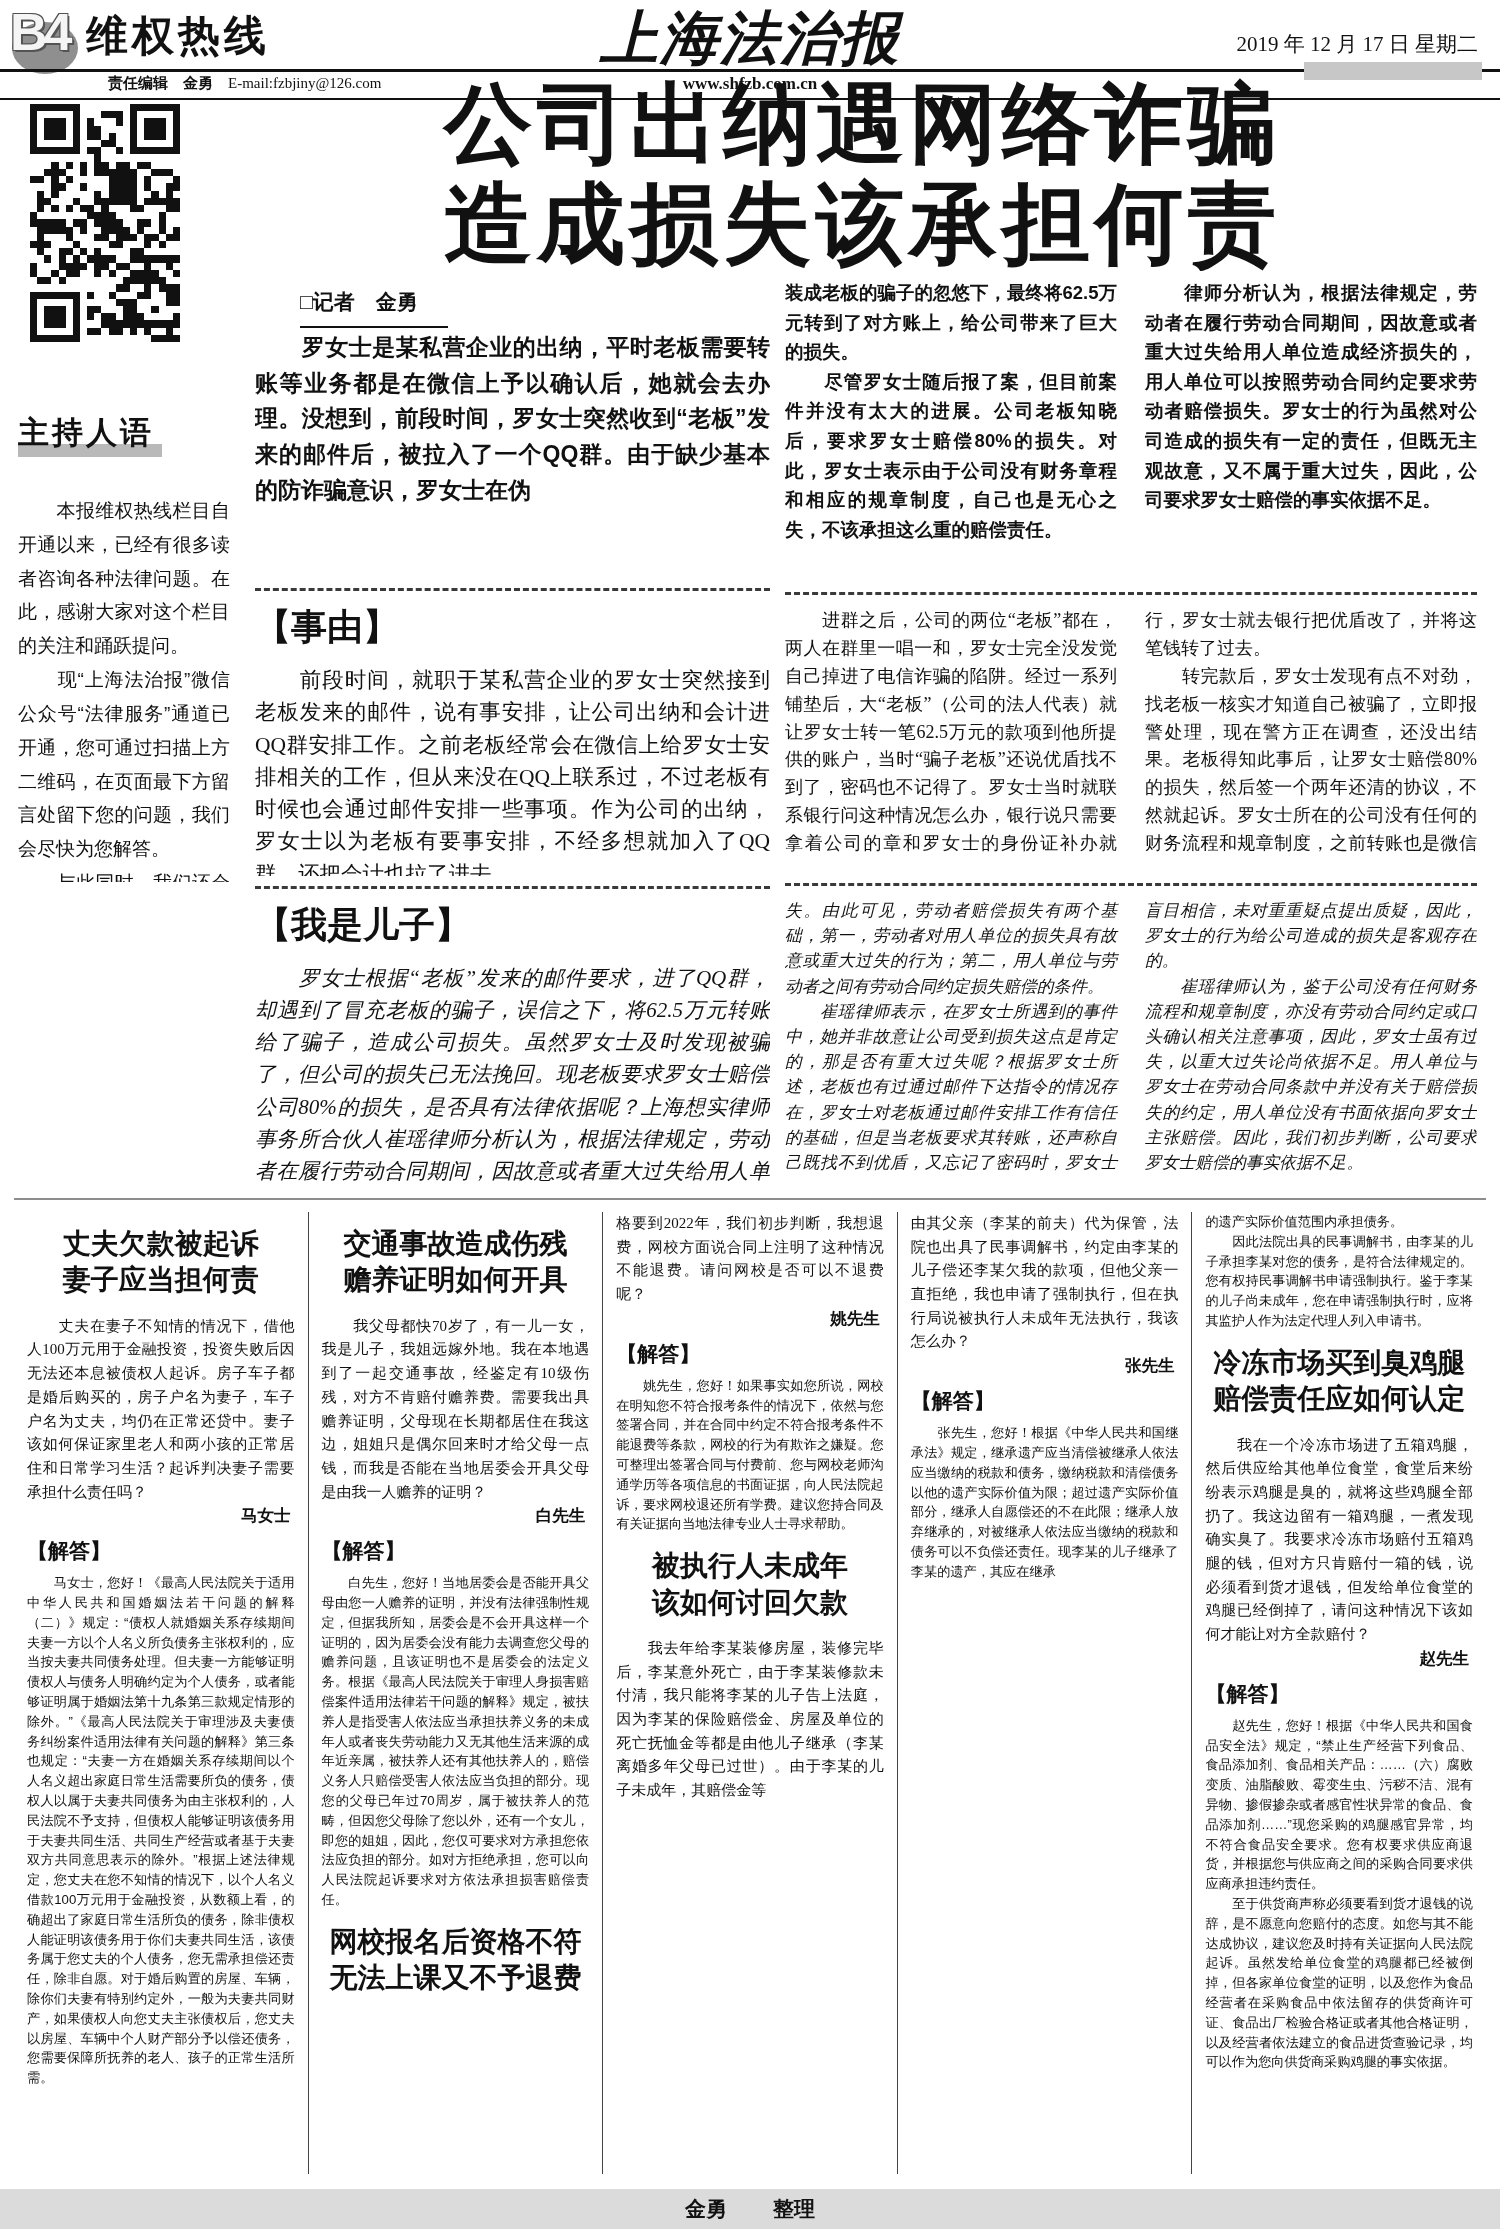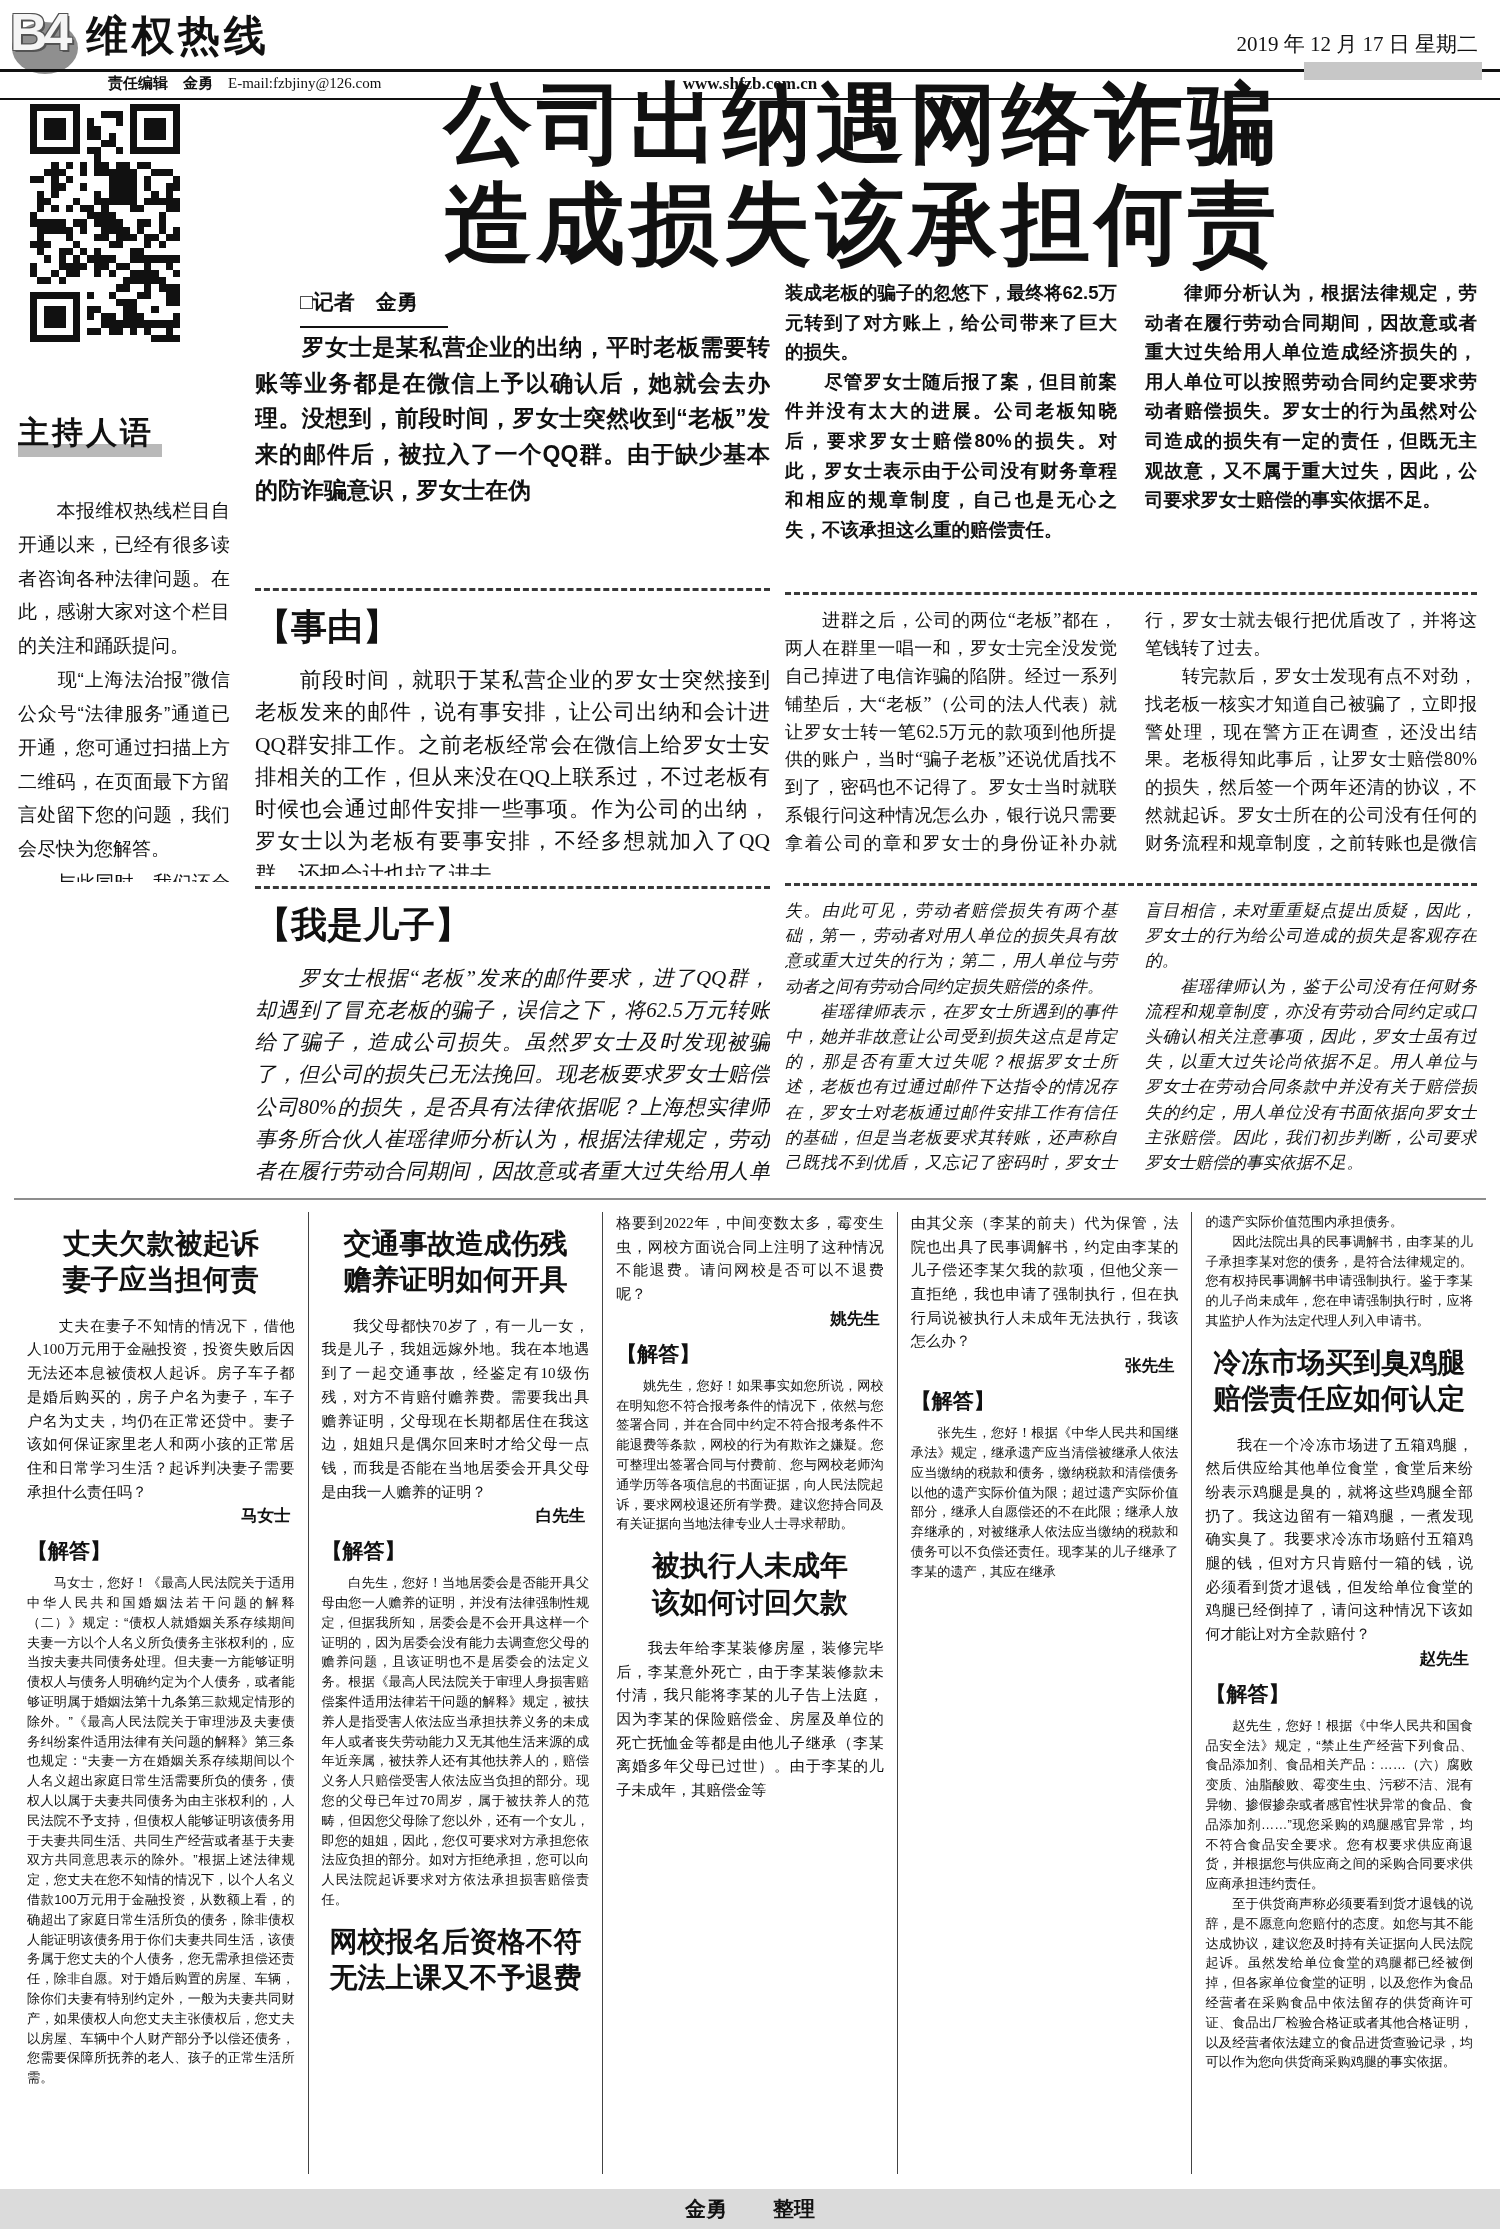--- a/index.html
+++ b/index.html
@@ -64,20 +64,21 @@
 <body>
 
 <div id="page">
 
   <div id="header">
     <div class="badge-wrap">
       <div class="badge-ellipse"></div>
       <div class="badge-text">B4</div>
     </div>
     <div class="section-title">维权热线</div>
+    <div class="masthead">上海法治报</div>
     <div class="date">2019 年 12 月 17 日  星期二</div>
     <div class="rule-top"></div>
     <div class="editor-line"><span>责任编辑　金勇　</span><span class="email">E-mail:fzbjiny@126.com</span></div>
     <div class="website">www.shfzb.com.cn</div>
     <div class="header-highlight-bar"></div>
     <div class="rule-bottom"></div>
   </div>
 
   <div id="qr">
     <svg viewBox="0 0 21 33" width="150" height="238" preserveAspectRatio="none" fill="#111" shape-rendering="crispEdges">
@@ -391,21 +392,21 @@
 赡养证明如何开具</div>
       <div class="qa-q">　　我父母都快70岁了，有一儿一女，我是儿子，我姐远嫁外地。我在本地遇到了一起交通事故，经鉴定有10级伤残，对方不肯赔付赡养费。需要我出具赡养证明，父母现在长期都居住在我这边，姐姐只是偶尔回来时才给父母一点钱，而我是否能在当地居委会开具父母是由我一人赡养的证明？</div>
       <div class="qa-asker">白先生</div>
       <div class="qa-label">【解答】</div>
       <div class="qa-a">　　白先生，您好！当地居委会是否能开具父母由您一人赡养的证明，并没有法律强制性规定，但据我所知，居委会是不会开具这样一个证明的，因为居委会没有能力去调查您父母的赡养问题，且该证明也不是居委会的法定义务。根据《最高人民法院关于审理人身损害赔偿案件适用法律若干问题的解释》规定，被扶养人是指受害人依法应当承担扶养义务的未成年人或者丧失劳动能力又无其他生活来源的成年近亲属，被扶养人还有其他扶养人的，赔偿义务人只赔偿受害人依法应当负担的部分。现您的父母已年过70周岁，属于被扶养人的范畴，但因您父母除了您以外，还有一个女儿，即您的姐姐，因此，您仅可要求对方承担您依法应负担的部分。如对方拒绝承担，您可以向人民法院起诉要求对方依法承担损害赔偿责任。</div>
       <div class="qa-h">网校报名后资格不符
 无法上课又不予退费</div>
     </div>
 
     <div class="qa-col">
-      <div class="qa-q">格要到2022年，中间变数太多，霉变生虫，网校方面说合同上注明了这种情况不能退费。请问网校是否可以不退费呢？</div>
+      <div class="qa-q">格要到2022年，我们初步判断，我想退费，网校方面说合同上注明了这种情况不能退费。请问网校是否可以不退费呢？</div>
       <div class="qa-asker">姚先生</div>
       <div class="qa-label">【解答】</div>
       <div class="qa-a">　　姚先生，您好！如果事实如您所说，网校在明知您不符合报考条件的情况下，依然与您签署合同，并在合同中约定不符合报考条件不能退费等条款，网校的行为有欺诈之嫌疑。您可整理出签署合同与付费前、您与网校老师沟通学历等各项信息的书面证据，向人民法院起诉，要求网校退还所有学费。建议您持合同及有关证据向当地法律专业人士寻求帮助。</div>
       <div class="qa-h">被执行人未成年
 该如何讨回欠款</div>
       <div class="qa-q">　　我去年给李某装修房屋，装修完毕后，李某意外死亡，由于李某装修款未付清，我只能将李某的儿子告上法庭，因为李某的保险赔偿金、房屋及单位的死亡抚恤金等都是由他儿子继承（李某离婚多年父母已过世）。由于李某的儿子未成年，其赔偿金等</div>
     </div>
 
     <div class="qa-col">
       <div class="qa-q">由其父亲（李某的前夫）代为保管，法院也出具了民事调解书，约定由李某的儿子偿还李某欠我的款项，但他父亲一直拒绝，我也申请了强制执行，但在执行局说被执行人未成年无法执行，我该怎么办？</div>

